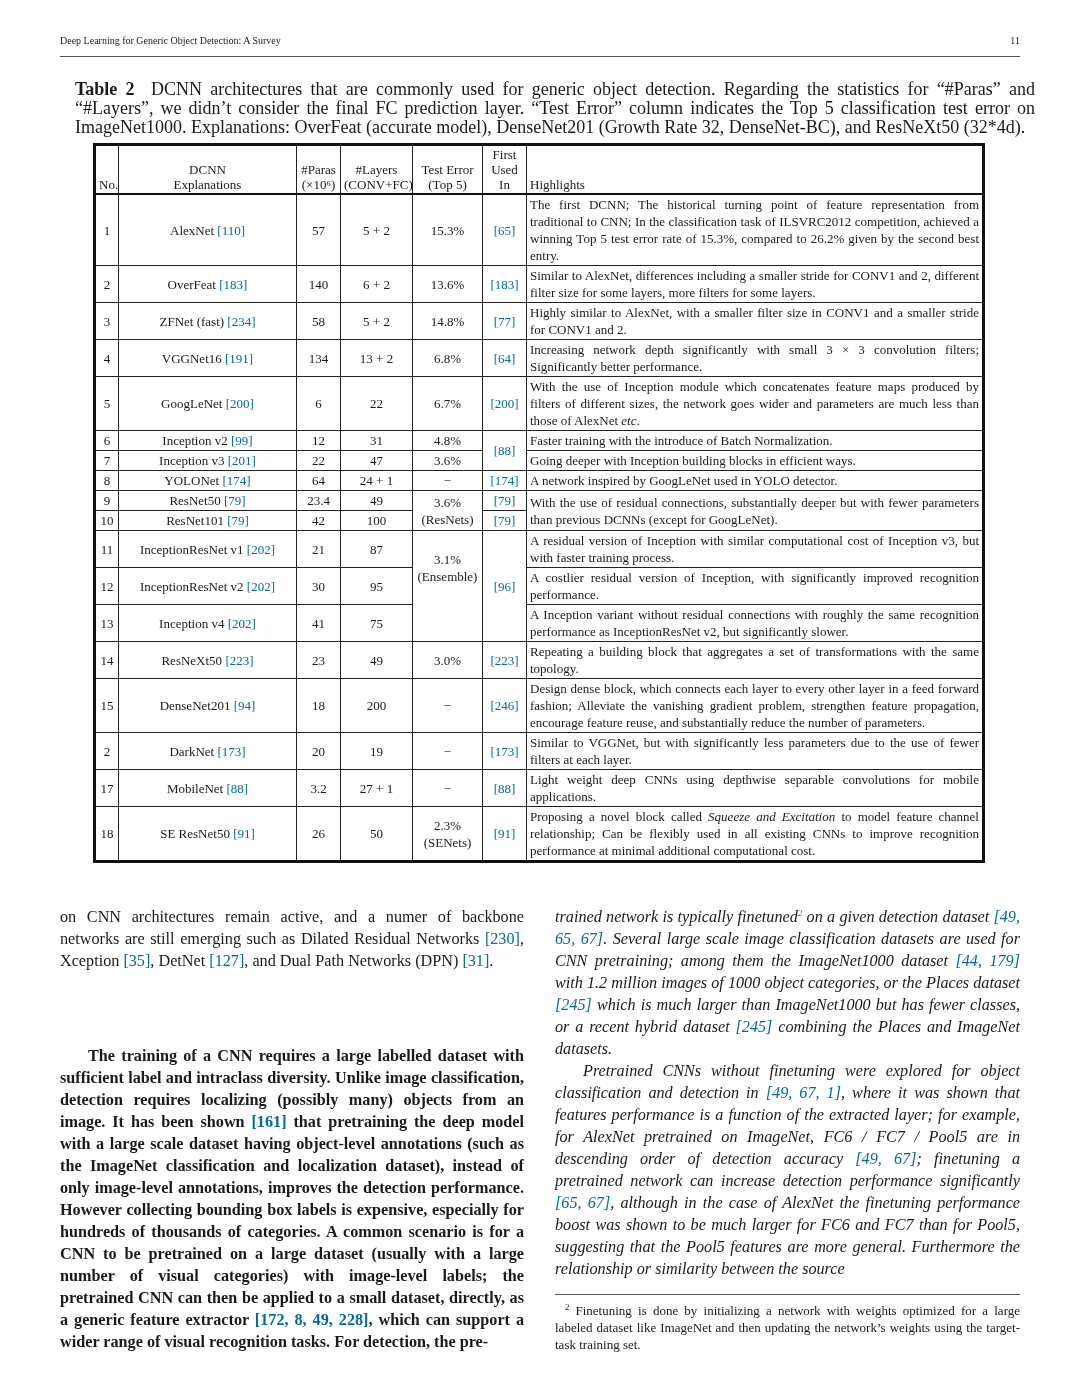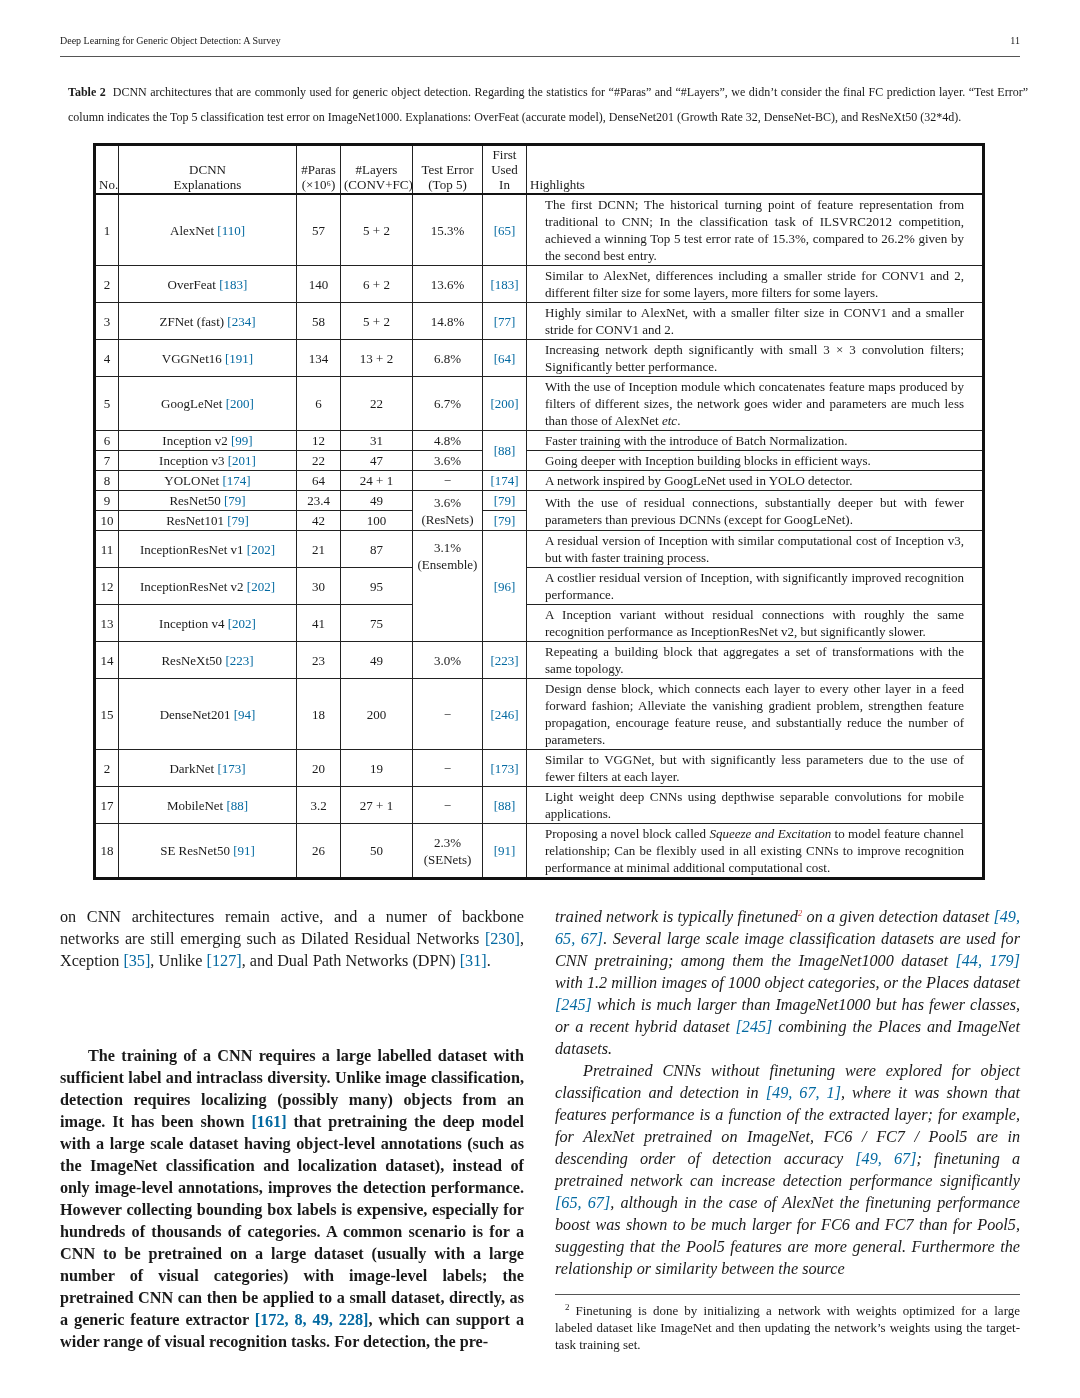--- a/index.html
+++ b/index.html
@@ -1,28 +1,28 @@
 <!DOCTYPE html>
 <html><head>
 <meta charset="utf-8">
 <style>
   html, body { margin:0; padding:0; background:#ffffff; }
   body { width:1080px; height:1398px; position:relative; font-family:"Liberation Serif","DejaVu Serif",serif; color:#1a1a1a; overflow:hidden; }
   .running-head { position:absolute; left:60px; top:32px; width:960px; height:24px; border-bottom:1px solid #555; font-size:10px; }
   .running-head .title { position:absolute; left:0; top:3px; }
   .running-head .pageno { position:absolute; right:0; top:3px; }
-  .caption { position:absolute; left:68px; top:80px; width:960px; font-size:12px; line-height:25px; text-align:justify; }
+  .caption { position:absolute; left:75px; top:80px; width:960px; font-size:18px; line-height:19px; text-align:justify; }
   .caption b { font-weight:bold; }
   .tbl-wrap { position:absolute; left:93px; top:143px; width:892px; }
   table { border-collapse:collapse; width:892px; border:3px solid #111; font-size:13px; table-layout:fixed; }
   th, td { border:1px solid #222; padding:1px 3px; vertical-align:middle; }
   th { font-weight:normal; line-height:15px; text-align:center; vertical-align:bottom; border-bottom:2px solid #111;margin-left:36px; }
   th.hl { text-align:left; }
   td { text-align:center; line-height:17px; }
-  td.hl { text-align:justify; line-height:17px; padding:1px 18px; }
+  td.hl { text-align:justify; line-height:17px; padding:1px 3px; }
   .cite { color:#0369a1; }
   .col-no { width:24px; } .col-arch { width:178px; } .col-par { width:44px; } .col-lay { width:72px; }
   .col-err { width:70px; } .col-first { width:44px; } .col-hl { width:auto; }
   .body-col { position:absolute; font-size:16.2px; line-height:22px; text-align:justify; }
   .left-col { left:60px; width:464px; }
   .right-col { left:555px; width:465px;font-style:italic; }
   .indent { text-indent:28px; }
   sup.fn { font-size:9px; color:#d04040; vertical-align:super; line-height:0; }
   .footnote-rule { position:absolute; left:555px; top:1294px; width:465px; border-top:1px solid #555; }
   .footnote { position:absolute; left:555px; top:1299px; width:465px; font-size:13px; line-height:17px; text-align:justify; }
@@ -159,21 +159,21 @@
       <td>42</td>
       <td>100</td>
       <td><span class="cite">[79]</span></td>
     </tr>
 
     <tr>
       <td>11</td>
       <td><span>InceptionResNet v1</span> <span class="cite">[202]</span></td>
       <td>21</td>
       <td>87</td>
-      <td rowspan="3" style="vertical-align:top;padding-top:8px;"><span>3.1%</span><br><span>(Ensemble)</span></td>
+      <td rowspan="3" style="vertical-align:top;padding-top:20px;"><span>3.1%</span><br><span>(Ensemble)</span></td>
       <td rowspan="3"><span class="cite">[96]</span></td>
       <td class="hl">A residual version of Inception with similar computational cost of Inception v3, but with faster training process.</td>
     </tr>
 
     <tr>
       <td>12</td>
       <td><span>InceptionResNet v2</span> <span class="cite">[202]</span></td>
       <td>30</td>
       <td>95</td>
       <td class="hl">A costlier residual version of Inception, with significantly improved recognition performance.</td>
@@ -234,21 +234,21 @@
       <td>50</td>
       <td><span>2.3%</span><br><span>(SENets)</span></td>
       <td><span class="cite">[91]</span></td>
       <td class="hl"><span>Proposing a novel block called </span><i>Squeeze and Excitation</i><span> to model feature channel relationship; Can be flexibly used in all existing CNNs to improve recognition performance at minimal additional computational cost.</span></td>
     </tr>
   </tbody>
 </table>
 </div>
 
 <div class="body-col left-col" style="top:906px;">
-  <span>on CNN architectures remain active, and a numer of backbone networks are still emerging such as Dilated Residual Networks </span><span class="cite">[230]</span><span>, Xception </span><span class="cite">[35]</span><span>, Unlike </span><span class="cite">[127]</span><span>, and Dual Path Networks (DPN) </span><span class="cite">[31]</span><span>.</span>
+  <span>on CNN architectures remain active, and a numer of backbone networks are still emerging such as Dilated Residual Networks </span><span class="cite">[230]</span><span>, Xception </span><span class="cite">[35]</span><span>, DetNet </span><span class="cite">[127]</span><span>, and Dual Path Networks (DPN) </span><span class="cite">[31]</span><span>.</span>
 </div>
 
 <div class="body-col left-col indent" style="top:1045px;font-weight:bold;">
   <span>The training of a CNN requires a large labelled dataset with sufficient label and intraclass diversity. Unlike image classification, detection requires localizing (possibly many) objects from an image. It has been shown </span><span class="cite">[161]</span><span> that pretraining the deep model with a large scale dataset having object-level annotations (such as the ImageNet classification and localization dataset), instead of only image-level annotations, improves the detection performance. However collecting bounding box labels is expensive, especially for hundreds of thousands of categories. A common scenario is for a CNN to be pretrained on a large dataset (usually with a large number of visual categories) with image-level labels; the pretrained CNN can then be applied to a small dataset, directly, as a generic feature extractor </span><span class="cite">[172, 8, 49, 228]</span><span>, which can support a wider range of visual recognition tasks. For detection, the pre-</span>
 </div>
 
 <div class="body-col right-col" style="top:906px;">
   <span>trained network is typically finetuned</span><sup class="fn">2</sup><span> on a given detection dataset </span><span class="cite">[49, 65, 67]</span><span>. Several large scale image classification datasets are used for CNN pretraining; among them the ImageNet1000 dataset </span><span class="cite">[44, 179]</span><span> with 1.2 million images of 1000 object categories, or the Places dataset </span><span class="cite">[245]</span><span> which is much larger than ImageNet1000 but has fewer classes, or a recent hybrid dataset </span><span class="cite">[245]</span><span> combining the Places and ImageNet datasets.</span>
 </div>
 

